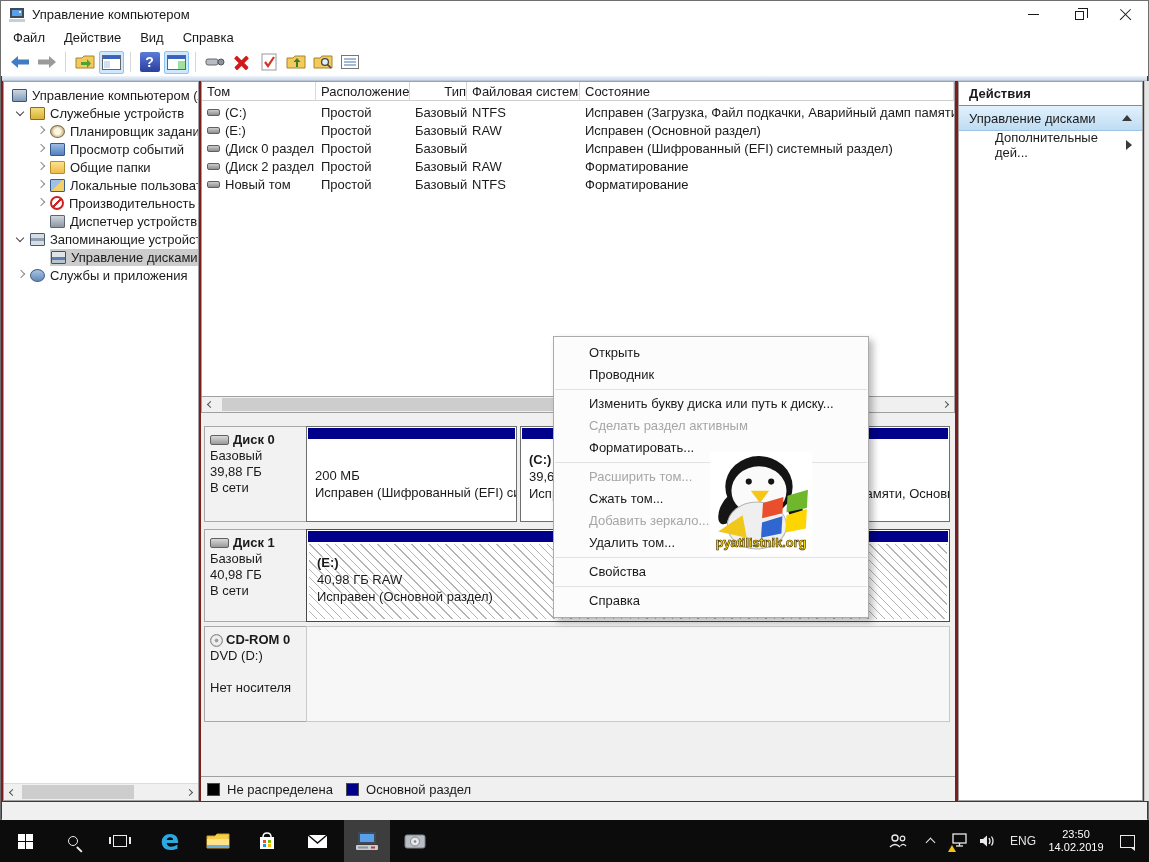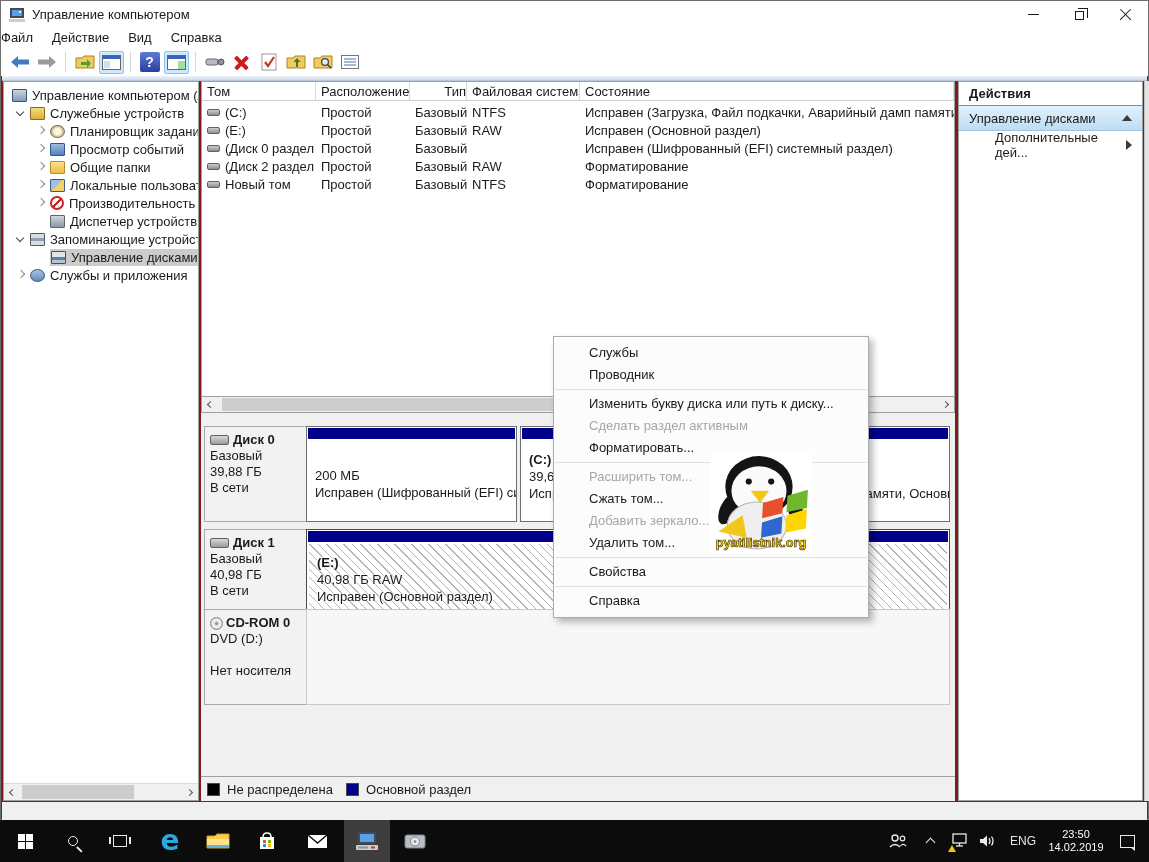--- a/index.html
+++ b/index.html
@@ -12,21 +12,21 @@
   .title-text { font-size:13px; }
   .win-controls { position:absolute; right:0; top:0; display:flex; height:26px; }
   .ctrl { width:46px; height:26px; display:flex; align-items:center; justify-content:center; }
   .g-min { width:11px; height:1px; background:#1a1a1a; }
   .g-restore { width:9px; height:9px; border:1px solid #1a1a1a; position:relative; background:#fff; margin-top:2px;}
   .g-restore::before { content:""; position:absolute; left:2px; top:-4px; width:9px; height:9px; border:1px solid #1a1a1a; border-bottom:none; border-left:none; }
   .g-close { position:relative; width:13px; height:13px; }
   .g-close::before,.g-close::after { content:""; position:absolute; left:-1px; top:6px; width:15px; height:1.4px; background:#1a1a1a; }
   .g-close::before { transform:rotate(45deg); } .g-close::after { transform:rotate(-45deg); }
 
-  .menubar { position:absolute; left:0; top:26px; right:0; height:21px; display:flex; align-items:center; gap:19px; background:#fff; }
+  .menubar { position:absolute; left:0; top:26px; right:0; height:21px; display:flex; align-items:center; padding-left:12px; gap:19px; background:#fff; }
   .menubar span { cursor:default; }
 
   .toolbar { position:absolute; left:0; top:47px; right:0; height:28px; display:flex; align-items:center; padding-left:6px; gap:2px; background:#fff; }
   .tb-sep { width:1px; height:20px; background:#d6d6d6; margin:0 4px; }
   .tb-btn { width:25px; height:23px; display:flex; align-items:center; justify-content:center; border-radius:2px; border:1px solid transparent; }
   .tb-btn.hl { background:#cde8ff; border-color:#8fc4ee; }
   .xdel { position:relative; width:15px; height:15px; }
   .xdel::before,.xdel::after { content:""; position:absolute; left:-1px; top:6px; width:17px; height:3.6px; background:#d11b1b; border-radius:1px;}
   .xdel::before{transform:rotate(45deg);} .xdel::after{transform:rotate(-45deg);}
   .helpbox { width:20px; height:20px; background:linear-gradient(#5b7bd8,#2b3f9e); color:#fff; font-weight:bold; font-size:14px; display:flex; align-items:center; justify-content:center; border-radius:2px; }
@@ -72,21 +72,21 @@
   .vrow .cell { padding-left:5px; white-space:nowrap; overflow:hidden; }
   .vicon { width:13px; height:7px; background:linear-gradient(#cccccc,#8e8e8e); border:1px solid #5f5f5f; border-radius:2px; margin:0 5px 0 0; flex:none; }
   .vrow .cell.c0 { display:flex; align-items:center; }
 
   .vol-hscroll { position:absolute; left:0; top:316px; right:0; height:16px; background:#f0f0f0; border:1px solid #a0a0a0; border-top:none; }
   .vol-hscroll .sb-arrow{height:15px;}
   .vol-hscroll .sb-thumb{ left:20px; width:500px; }
 
   .graph { position:absolute; left:0; top:332px; right:0; height:363px; background:#f0f0f0; }
   .drow { position:absolute; left:3px; right:5px; }
-  .drow.r0 { top:13px; height:96px; } .drow.r1 { top:116px; height:93px; } .drow.r2 { top:196px; height:96px;padding-left:24px; }
+  .drow.r0 { top:13px; height:96px; } .drow.r1 { top:116px; height:93px; } .drow.r2 { top:213px; height:96px;padding-left:24px; }
   .dlabel { position:absolute; left:0; top:0; bottom:0; width:109px; background:#f2f2f2; border:1px solid #a8a8a8; padding:5px 4px 0 5px; line-height:16px; }
   .dname { font-weight:bold; display:flex; align-items:center; }
   .dglyph { width:19px; height:10px; background:linear-gradient(#d8d8d8,#9a9a9a); border:1px solid #606060; border-radius:2px; margin-right:4px; flex:none;}
   .cdglyph { width:13px; height:13px; border-radius:50%; background:radial-gradient(circle,#999 15%,#eee 30% 60%,#bbb 70%); border:1px solid #888; margin-right:3px; flex:none;}
   .dspacer { height:16px; }
   .dparts { position:absolute; left:102px; top:0; bottom:0; right:0; }
   .part { position:absolute; top:0; bottom:0; border:1px solid #6f6f6f; background:#fff; overflow:hidden; }
   .p-efi { left:0; width:211px; } .p-c { left:214px; right:0; } .p-e { left:0; right:0; border-color:#4a4a4a; }
   .pbar { height:11px; background:#00008b; margin:1px 1px 0 1px; }
   .ptext { position:absolute; left:8px; line-height:17px; white-space:nowrap; }
@@ -478,21 +478,21 @@
     </div>
     <div class="act-more">
       <span>Дополнительные дей...</span>
       <span class="tri-right"></span>
     </div>
   </div>
   <div class="rstrip"></div>
   <div class="bottom-strip"></div>
 
   <div class="ctx" id="ctx-menu">
-      <div class="ctx-item">Службы</div>
+      <div class="ctx-item">Открыть</div>
       <div class="ctx-item">Проводник</div>
       <div class="ctx-sep"></div>
       <div class="ctx-item">Изменить букву диска или путь к диску...</div>
       <div class="ctx-item disabled">Сделать раздел активным</div>
       <div class="ctx-item">Форматировать...</div>
       <div class="ctx-sep"></div>
       <div class="ctx-item disabled">Расширить том...</div>
       <div class="ctx-item">Сжать том...</div>
       <div class="ctx-item disabled">Добавить зеркало...</div>
       <div class="ctx-item">Удалить том...</div>

